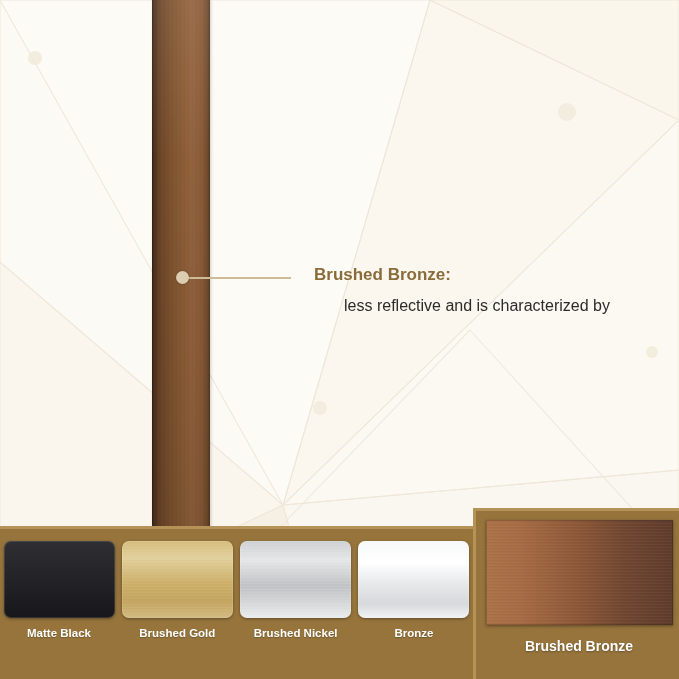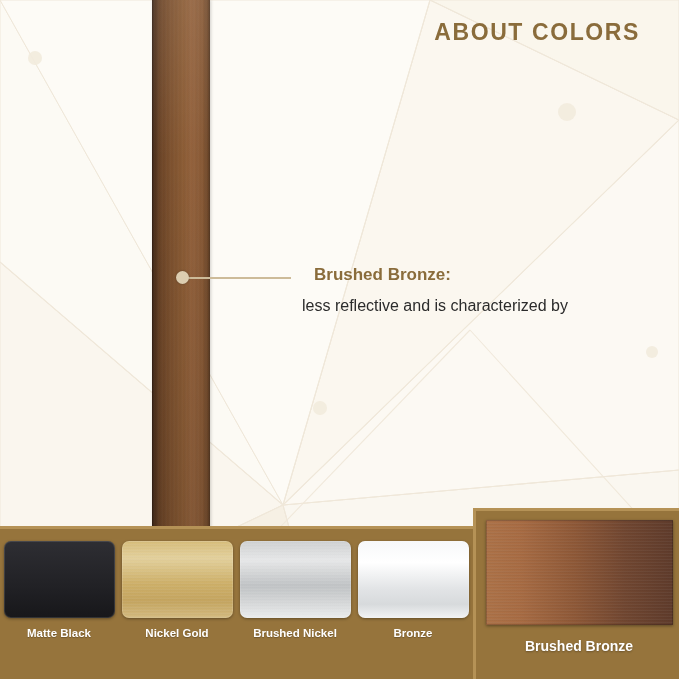--- a/index.html
+++ b/index.html
@@ -75,34 +75,35 @@
     left:302px; top:265px;
     width:350px;
   }
   #desc-heading{
     font-size:17px;font-weight:bold;color:#8a6c3b;
     margin:0 0 8px 12px;line-height:1.2;
   }
   #desc-body{
     font-size:16px;color:#2b2b2b;line-height:1.62;margin:0;
   }
-  #desc-body span{display:block;}
+  #desc-body span{display:block;text-align:center;}
 
   
   #swatch-bar{
     position:absolute;
     left:0;bottom:0;width:679px;height:150px;
     background:#96743c;
     border-top:3px solid #b59256;
   }
   #swatch-row{
     position:absolute;
     left:0;top:12px;
     display:flex;
     width:473px;
+    justify-content:space-between;
   }
   .swatch-cell{
     width:118px;
     display:flex;flex-direction:column;align-items:center;
   }
   .swatch-chip{
     width:111px;height:77px;
     border-radius:7px;
     box-shadow:0 1px 3px rgba(0,0,0,0.35), inset 0 0 0 1px rgba(255,255,255,0.12);
   }
@@ -194,21 +195,20 @@
       <circle cx="567" cy="112" r="9"></circle>
       <circle cx="320" cy="408" r="7"></circle>
       <circle cx="652" cy="352" r="6"></circle>
     </g>
   </svg>
 
   <div id="wood-column">
     <div class="sheen"></div>
   </div>
 
-  <div id="page-title">ABOUT COLORS</div>
 
   <div id="callout-line"></div>
   <div id="callout-dot"></div>
 
   <div id="description">
     <p id="desc-heading">Brushed Bronze:</p>
     <p id="desc-body">
       <span>less reflective and is characterized by</span>
     </p>
   </div>
@@ -216,21 +216,21 @@
   <div id="swatch-bar">
     <div id="swatch-row">
 
       <div class="swatch-cell">
         <div class="swatch-chip chip-matte-black"></div>
         <div class="swatch-label">Matte Black</div>
       </div>
 
       <div class="swatch-cell">
         <div class="swatch-chip chip-brushed-gold"></div>
-        <div class="swatch-label">Nickel Gold</div>
+        <div class="swatch-label">Brushed Gold</div>
       </div>
 
       <div class="swatch-cell">
         <div class="swatch-chip chip-brushed-nickel"></div>
         <div class="swatch-label">Brushed Nickel</div>
       </div>
 
       <div class="swatch-cell">
         <div class="swatch-chip chip-chrome"></div>
         <div class="swatch-label">Bronze</div>

